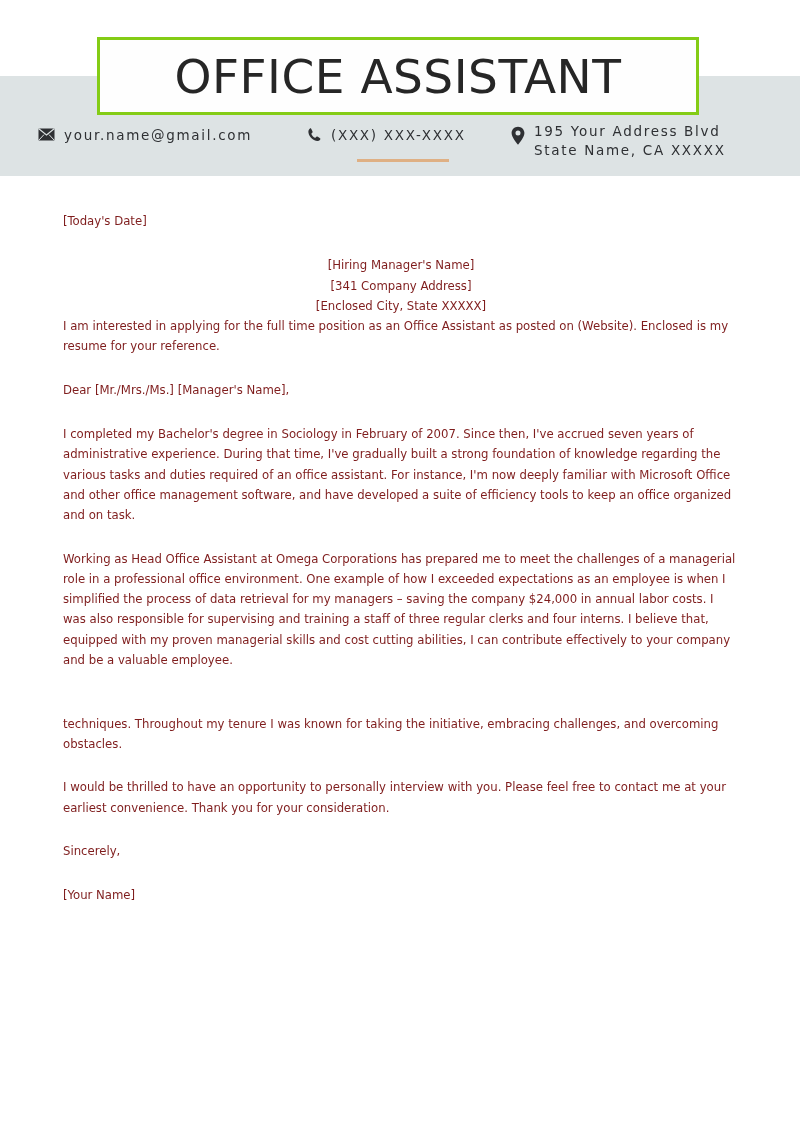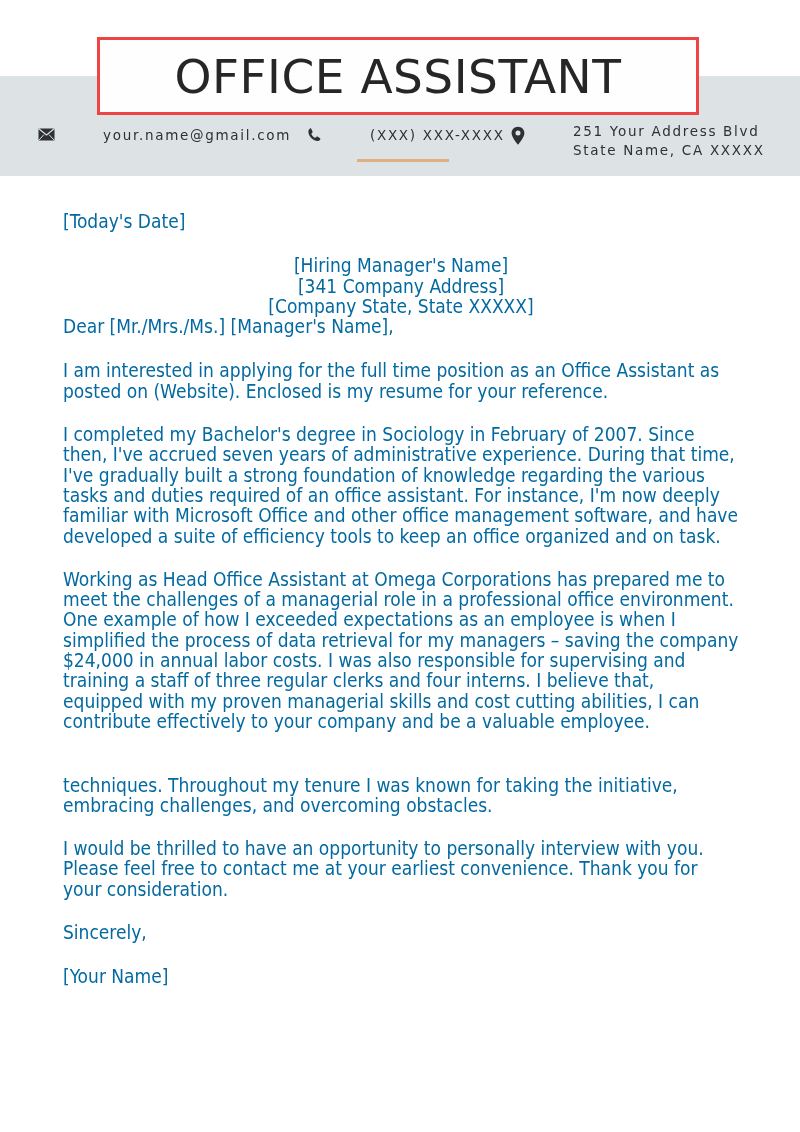--- a/index.html
+++ b/index.html
@@ -29,21 +29,21 @@
     height: 100px;
     background: #dde3e4;
   }
   .title-box {
     position: absolute;
     left: 97px;
     top: 37px;
     width: 602px;
     height: 78px;
     box-sizing: border-box;
-    border: 3px solid #ef4444;
+    border: 3px solid #84cc16;
     background: #fefefe;
     display: flex;
     align-items: center;
     justify-content: center;
   }
   .title-text {
     font-family: "DejaVu Sans", sans-serif;
     font-size: 47px;
     font-weight: 400;
     color: #262626;
@@ -57,21 +57,20 @@
     left: 0;
     top: 122px;
     width: 800px;
     height: 44px;
   }
   .contact-item {
     position: absolute;
     display: flex;
     align-items: flex-start;
     color: #2e3033;
-    gap: 39px;
   }
   .contact-item .glyph {
     flex: none;
     display: inline-block;
     margin-right: 9px;
     position: relative;
     top: 1px;
   }
   .contact-text {
     font-family: "DejaVu Sans", sans-serif;
@@ -97,23 +96,23 @@
   
   .letter {
     position: absolute;
     left: 63px;
     top: 211px;
     width: 676px;
   }
   .letter-block {
     font-family: "DejaVu Sans Condensed", "Liberation Sans Narrow", "Liberation Sans", sans-serif;
     font-stretch: condensed;
-    font-size: 19px;
+    font-size: 13px;
     line-height: 20.3px;
-    color: #0369a1;
+    color: #7f1d1d;
   }
   .date-line {
     margin-bottom: 24px;
   }
   .recipient {
     text-align: center;
   }
   .recipient div { white-space: nowrap; }
   .salutation {
     margin-bottom: 24px;
@@ -161,43 +160,43 @@
     </div>
 
     <div class="contact-item" id="contact-address">
       <span class="glyph" style="top:4px;">
         <svg width="14" height="19" viewBox="0 0 24 32" xmlns="http://www.w3.org/2000/svg">
           <path d="M12 0.8C5.9 0.8 1 5.7 1 11.8c0 7.6 9.4 18.2 10.2 19.1.4.5 1.2.5 1.6 0C13.6 30 23 19.4 23 11.8 23 5.7 18.1.8 12 .8z" fill="#2e3033"></path>
           <circle cx="12" cy="11.6" r="4.3" fill="#dde3e4"></circle>
         </svg>
       </span>
       <span>
-        <span class="contact-text" style="display:block;">251 Your Address Blvd</span>
+        <span class="contact-text" style="display:block;">195 Your Address Blvd</span>
         <span class="contact-text" style="display:block;">State Name, CA XXXXX</span>
       </span>
     </div>
 
   </div>
 
   <div class="tan-divider"></div>
 </div>
 
 <div class="letter">
 
   <div class="letter-block date-line">[Today's Date]</div>
 
   <div class="letter-block recipient">
     <div>[Hiring Manager's Name]</div>
     <div>[341 Company Address]</div>
-    <div>[Company State, State XXXXX]</div>
-  </div>
+    <div>[Enclosed City, State XXXXX]</div>
+  </div>
+
+  <div class="letter-block para">I am interested in applying for the full time position as an Office Assistant as posted on (Website). Enclosed is my resume for your reference.</div>
 
   <div class="letter-block salutation">Dear [Mr./Mrs./Ms.] [Manager's Name],</div>
-
-  <div class="letter-block para">I am interested in applying for the full time position as an Office Assistant as posted on (Website). Enclosed is my resume for your reference.</div>
 
   <div class="letter-block para">I completed my Bachelor's degree in Sociology in February of 2007. Since then, I've accrued seven years of administrative experience. During that time, I've gradually built a strong foundation of knowledge regarding the various tasks and duties required of an office assistant. For instance, I'm now deeply familiar with Microsoft Office and other office management software, and have developed a suite of efficiency tools to keep an office organized and on task.</div>
 
   <div class="letter-block para">Working as Head Office Assistant at Omega Corporations has prepared me to meet the challenges of a managerial role in a professional office environment. One example of how I exceeded expectations as an employee is when I simplified the process of data retrieval for my managers – saving the company $24,000 in annual labor costs. I was also responsible for supervising and training a staff of three regular clerks and four interns. I believe that, equipped with my proven managerial skills and cost cutting abilities, I can contribute effectively to your company and be a valuable employee.</div>
 
   <div class="letter-block para">
     <br>
     <span>techniques. Throughout my tenure I was known for taking the initiative, embracing challenges, and overcoming obstacles.</span>
   </div>
 

